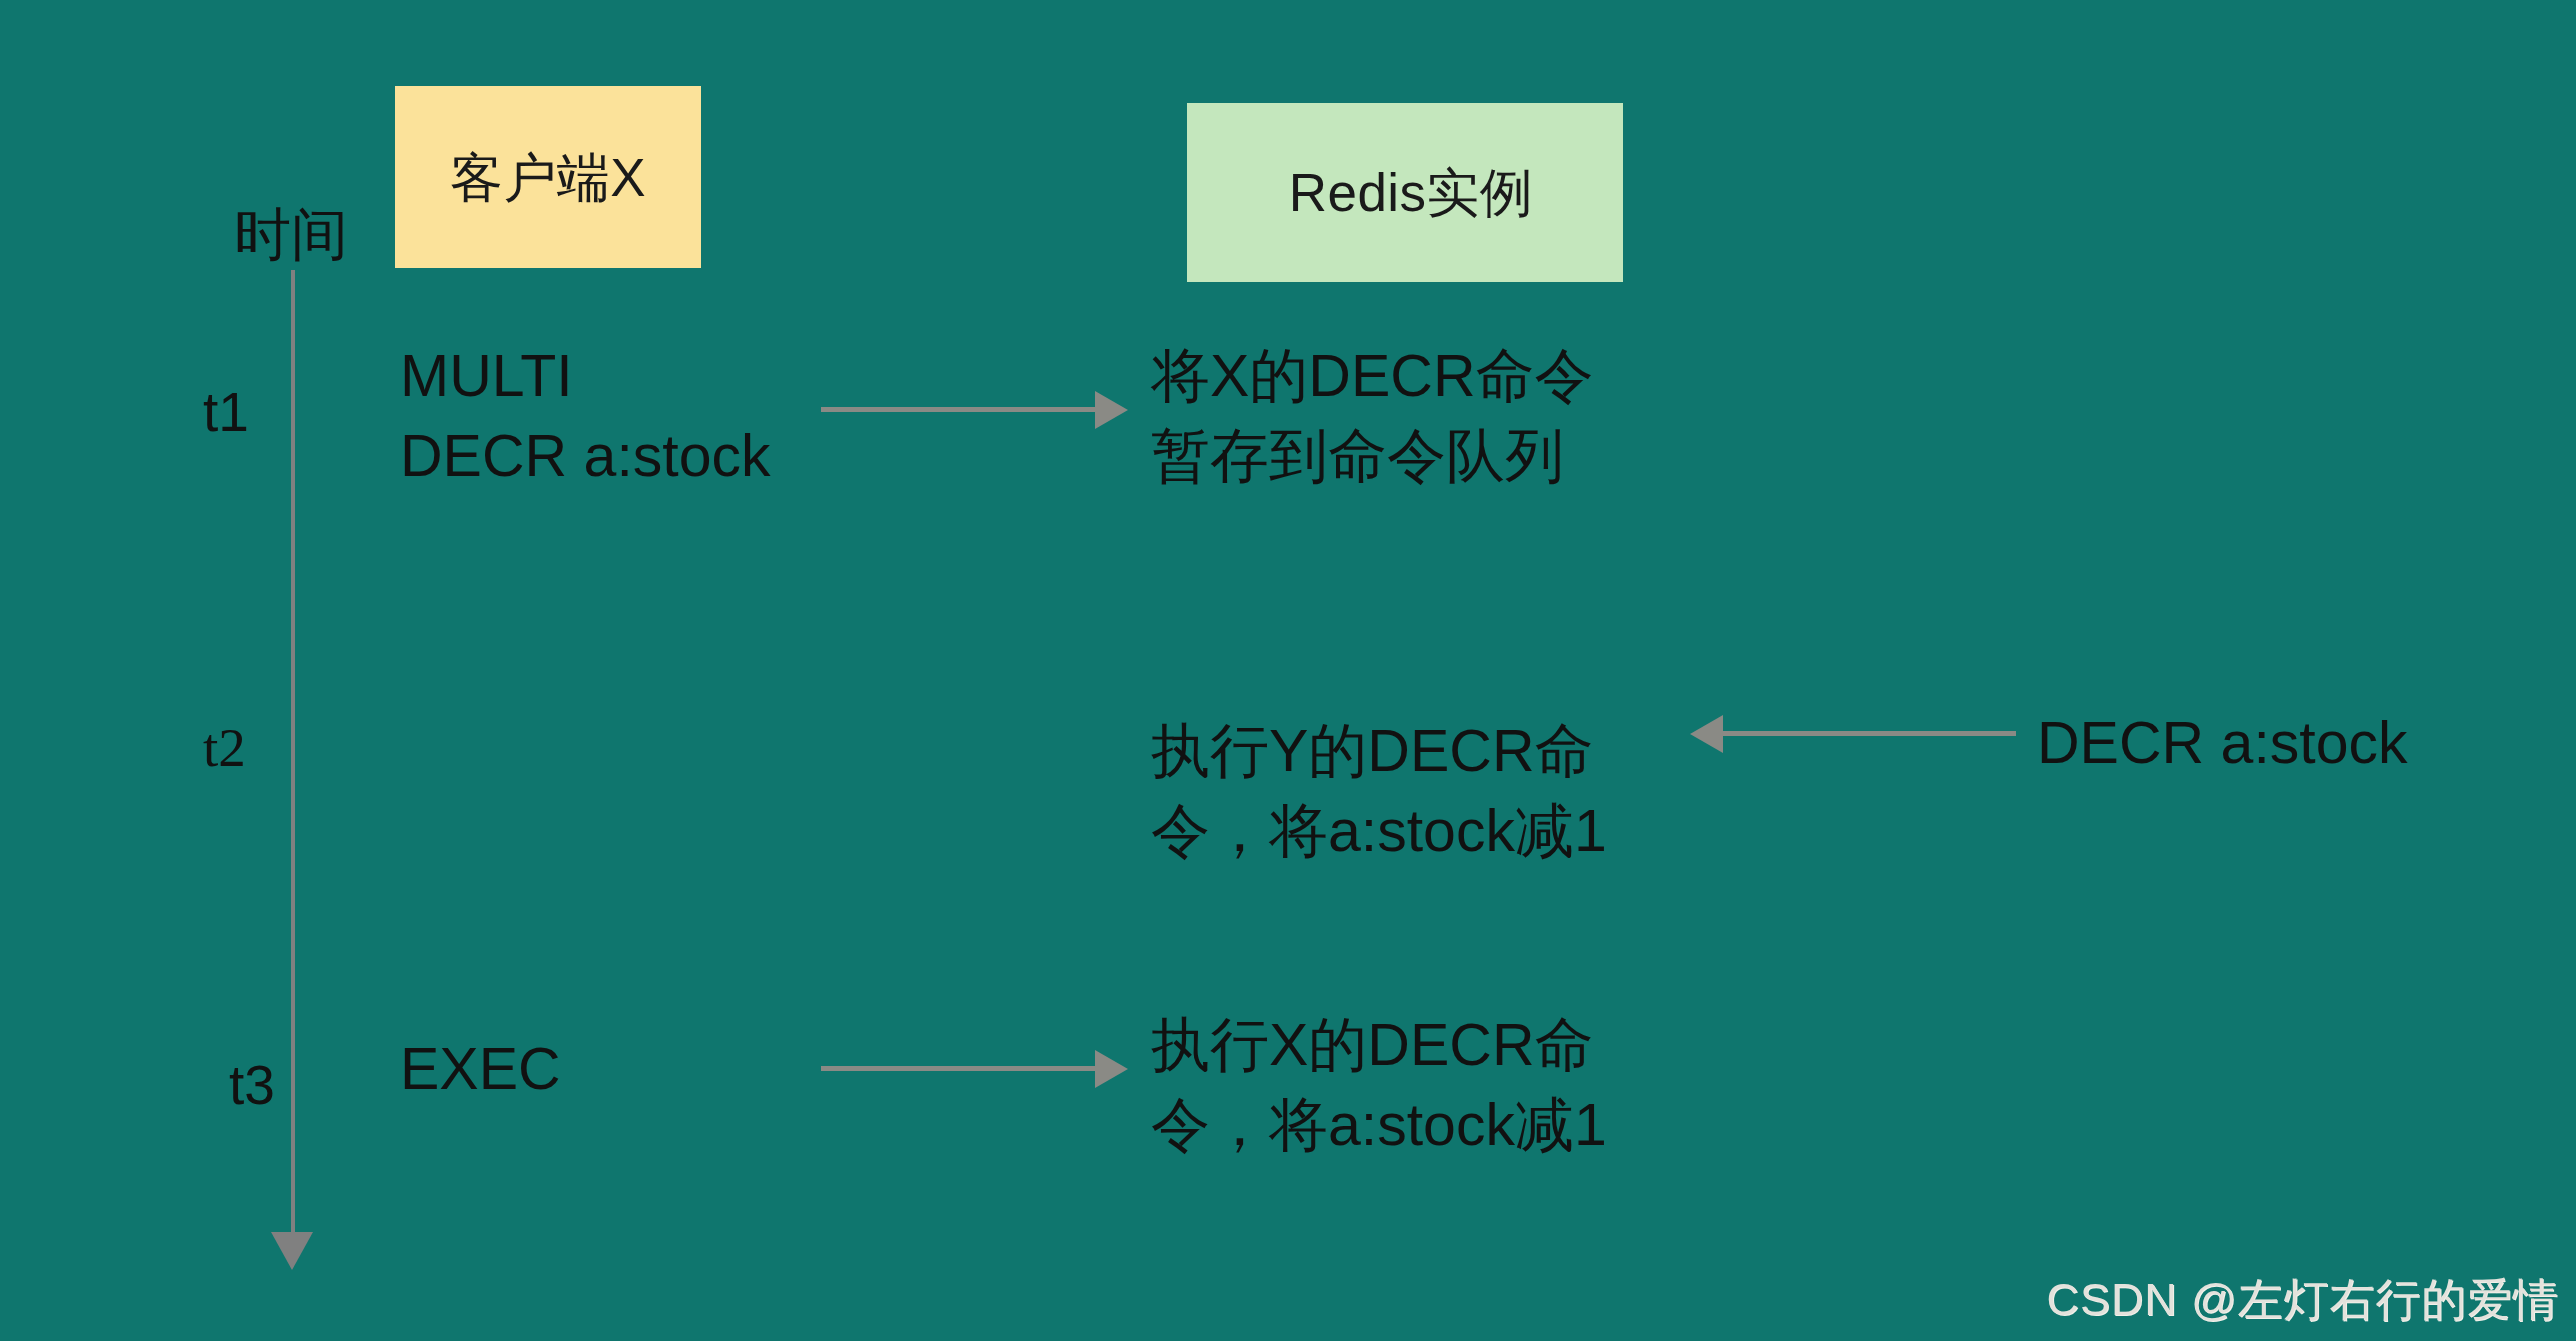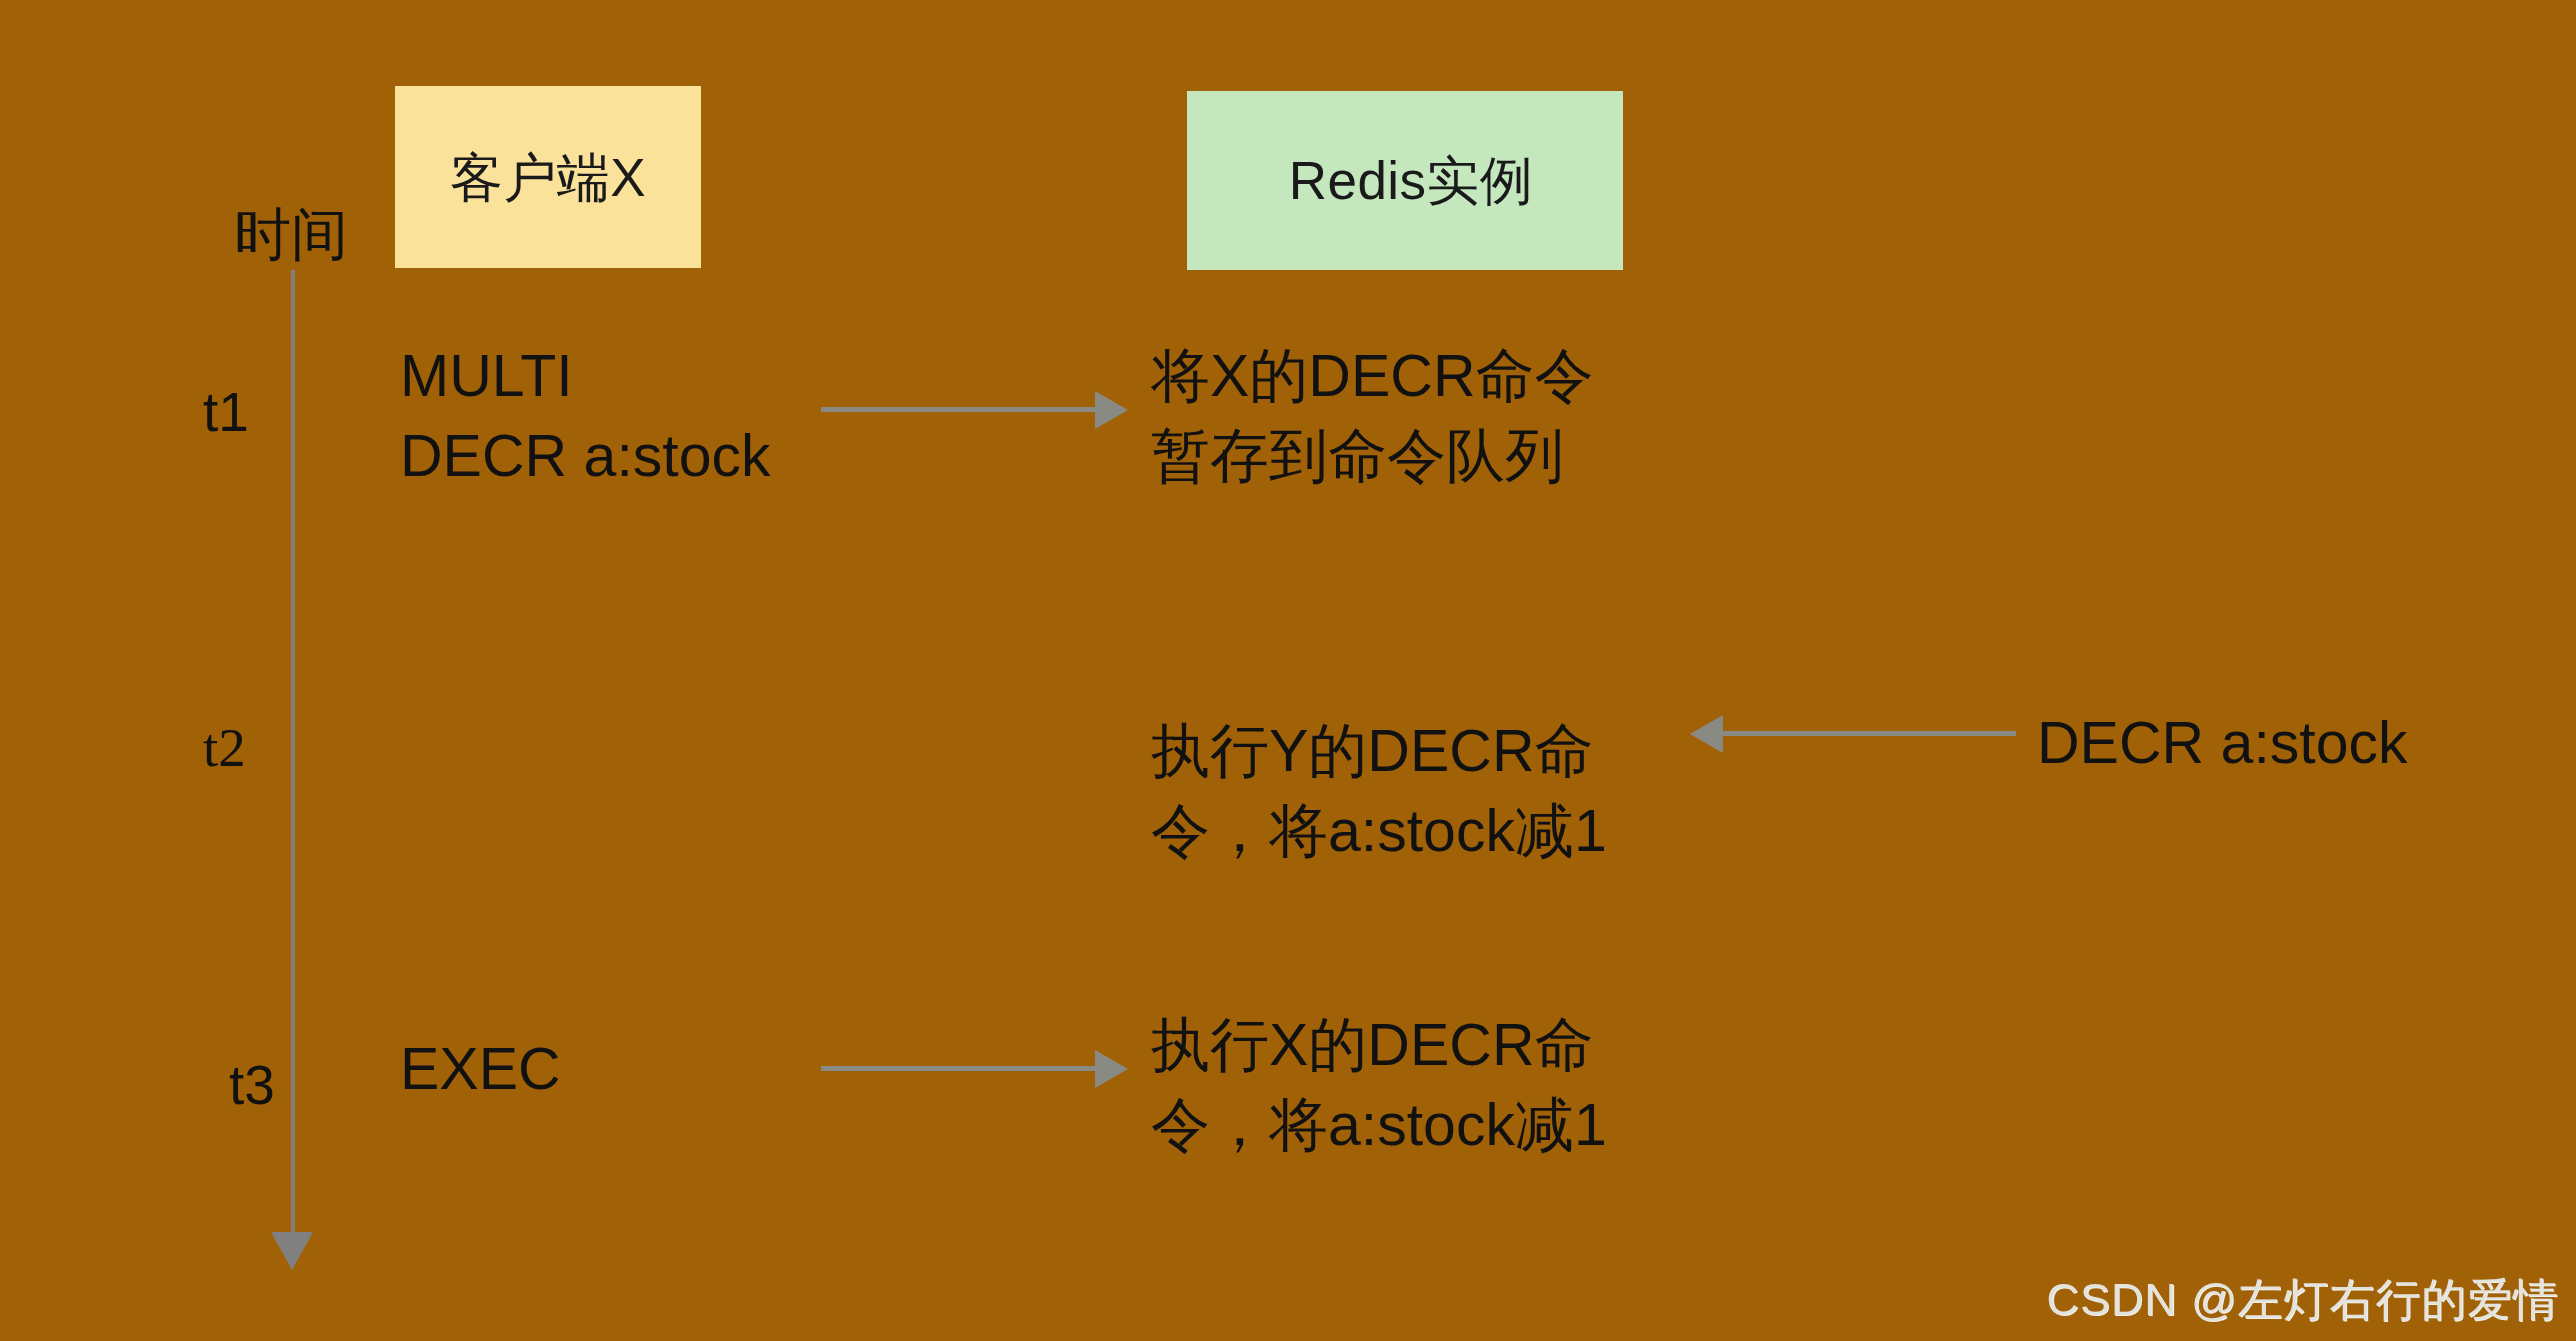--- a/index.html
+++ b/index.html
@@ -2,34 +2,34 @@
 <html style="font-size:13.7px"><head>
 <meta charset="utf-8">
 <style>
   * { margin:0; padding:0; box-sizing:border-box; }
   html, body {
     width:2576px; height:1341px;
     background:#faf7eb;
     font-family:"Liberation Sans","DejaVu Sans",sans-serif;
     overflow:hidden;
   }
-  #canvas { position:relative; width:2576px; height:1341px; background:#a16207; }
+  #canvas { position:relative; width:2576px; height:1341px; background:#0f766e; }
 
   
   .lane-box {
     position:absolute;
     display:flex; align-items:center; justify-content:center;
     color:#1a1a1a;
     font-size:53px;
     line-height:1;
     letter-spacing:0.4px;
     white-space:nowrap;
   }
   #lane-client-x { left:395px;  top:86px; width:306px; height:182px; background:#fbe29a; }
-  #lane-redis    { left:1187px; top:91px; width:436px; height:179px; background:#c4e7bd;padding-left:12px; }
+  #lane-redis    { left:1187px; top:103px; width:436px; height:179px; background:#c4e7bd;padding-left:12px; }
   #lane-client-y { left:2038px; top:86px; width:306px; height:170px; background:#fbe29a; }
 
   
   #time-axis-label {
     position:absolute; left:234px; top:206px;
     font-size:57px; color:#111; line-height:1; white-space:nowrap;
   }
   #time-axis-line {
     position:absolute; left:291px; top:270px;
     width:4.3px; height:966px; background:#808080;

